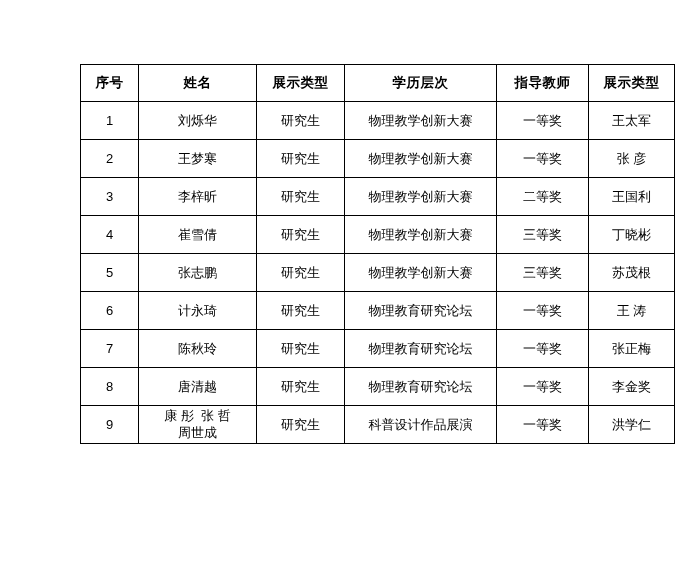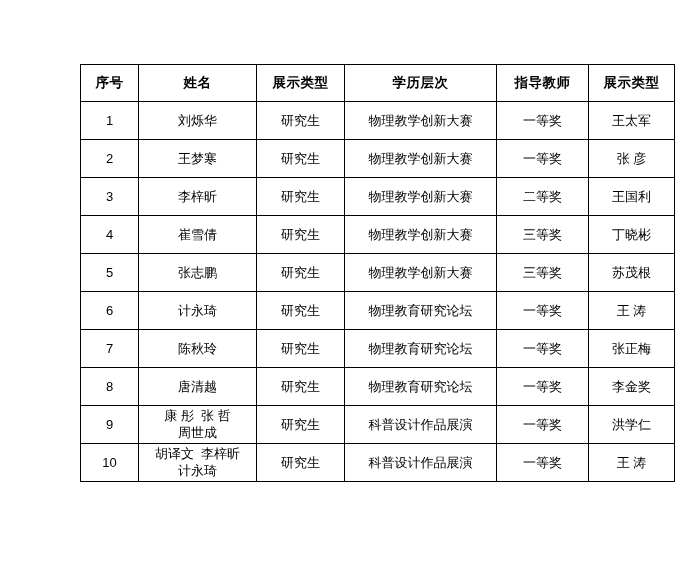--- a/index.html
+++ b/index.html
@@ -165,29 +165,16 @@
               <span class="name-multi">
                 <span class="ln">康 彤  张 哲</span>
                 <span class="ln">周世成</span>
               </span>
             </td>
             <td>研究生</td>
             <td>科普设计作品展演</td>
             <td>一等奖</td>
             <td>洪学仁</td>
           </tr>
-          <tr>
-            <td>10</td>
-            <td>
-              <span class="name-multi">
-                <span class="ln">胡译文  李梓昕</span>
-                <span class="ln">计永琦</span>
-              </span>
-            </td>
-            <td>研究生</td>
-            <td>科普设计作品展演</td>
-            <td>一等奖</td>
-            <td>王  涛</td>
-          </tr>
         </tbody>
     </table>
   </div>
 </div>
 
 </body></html>

